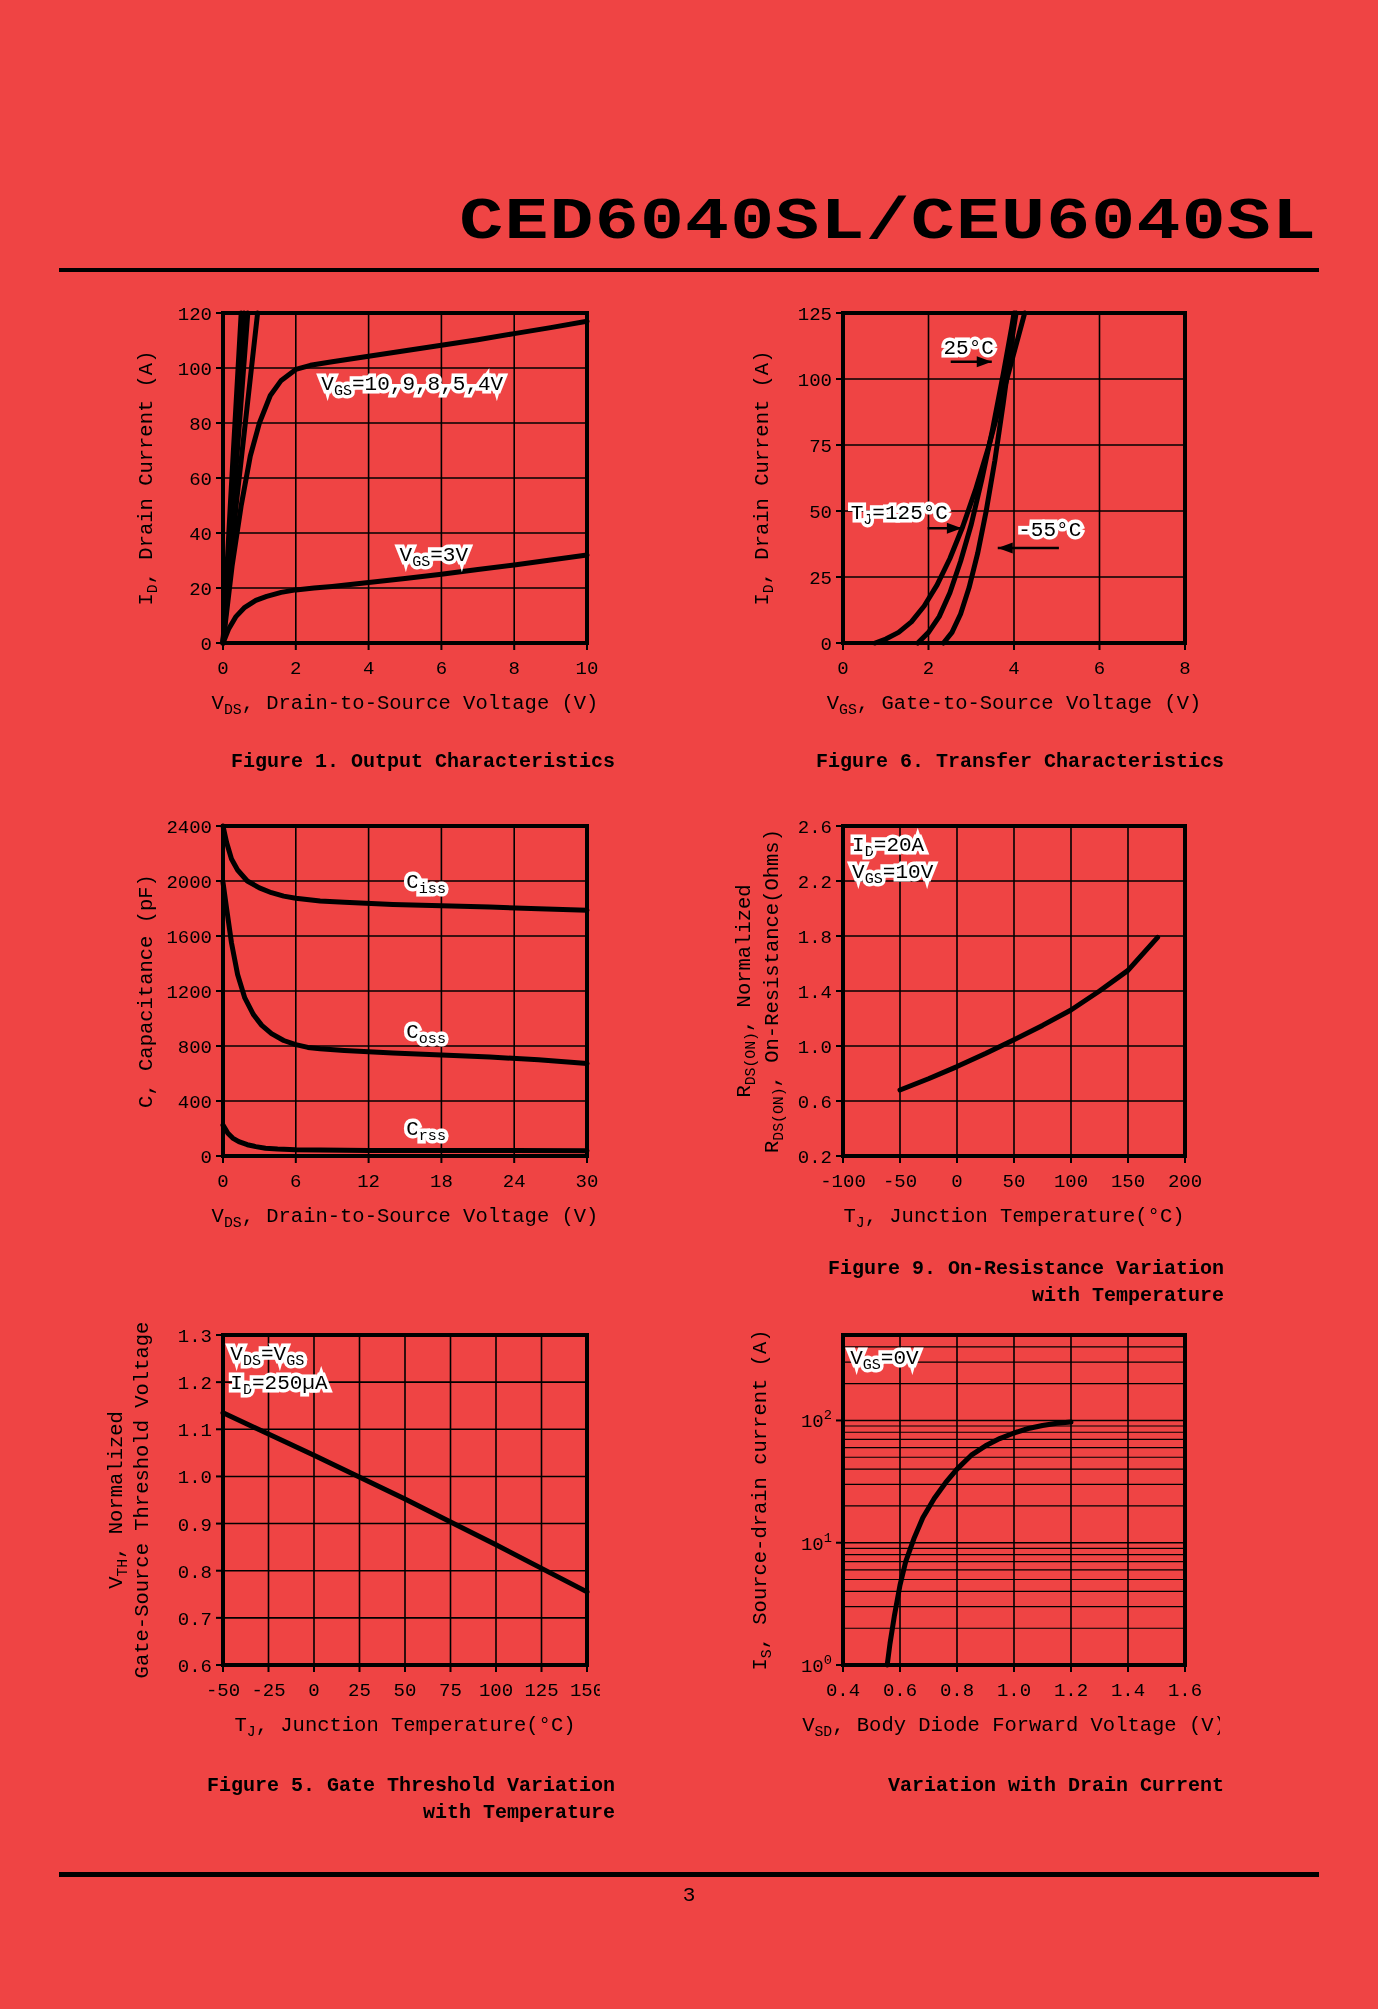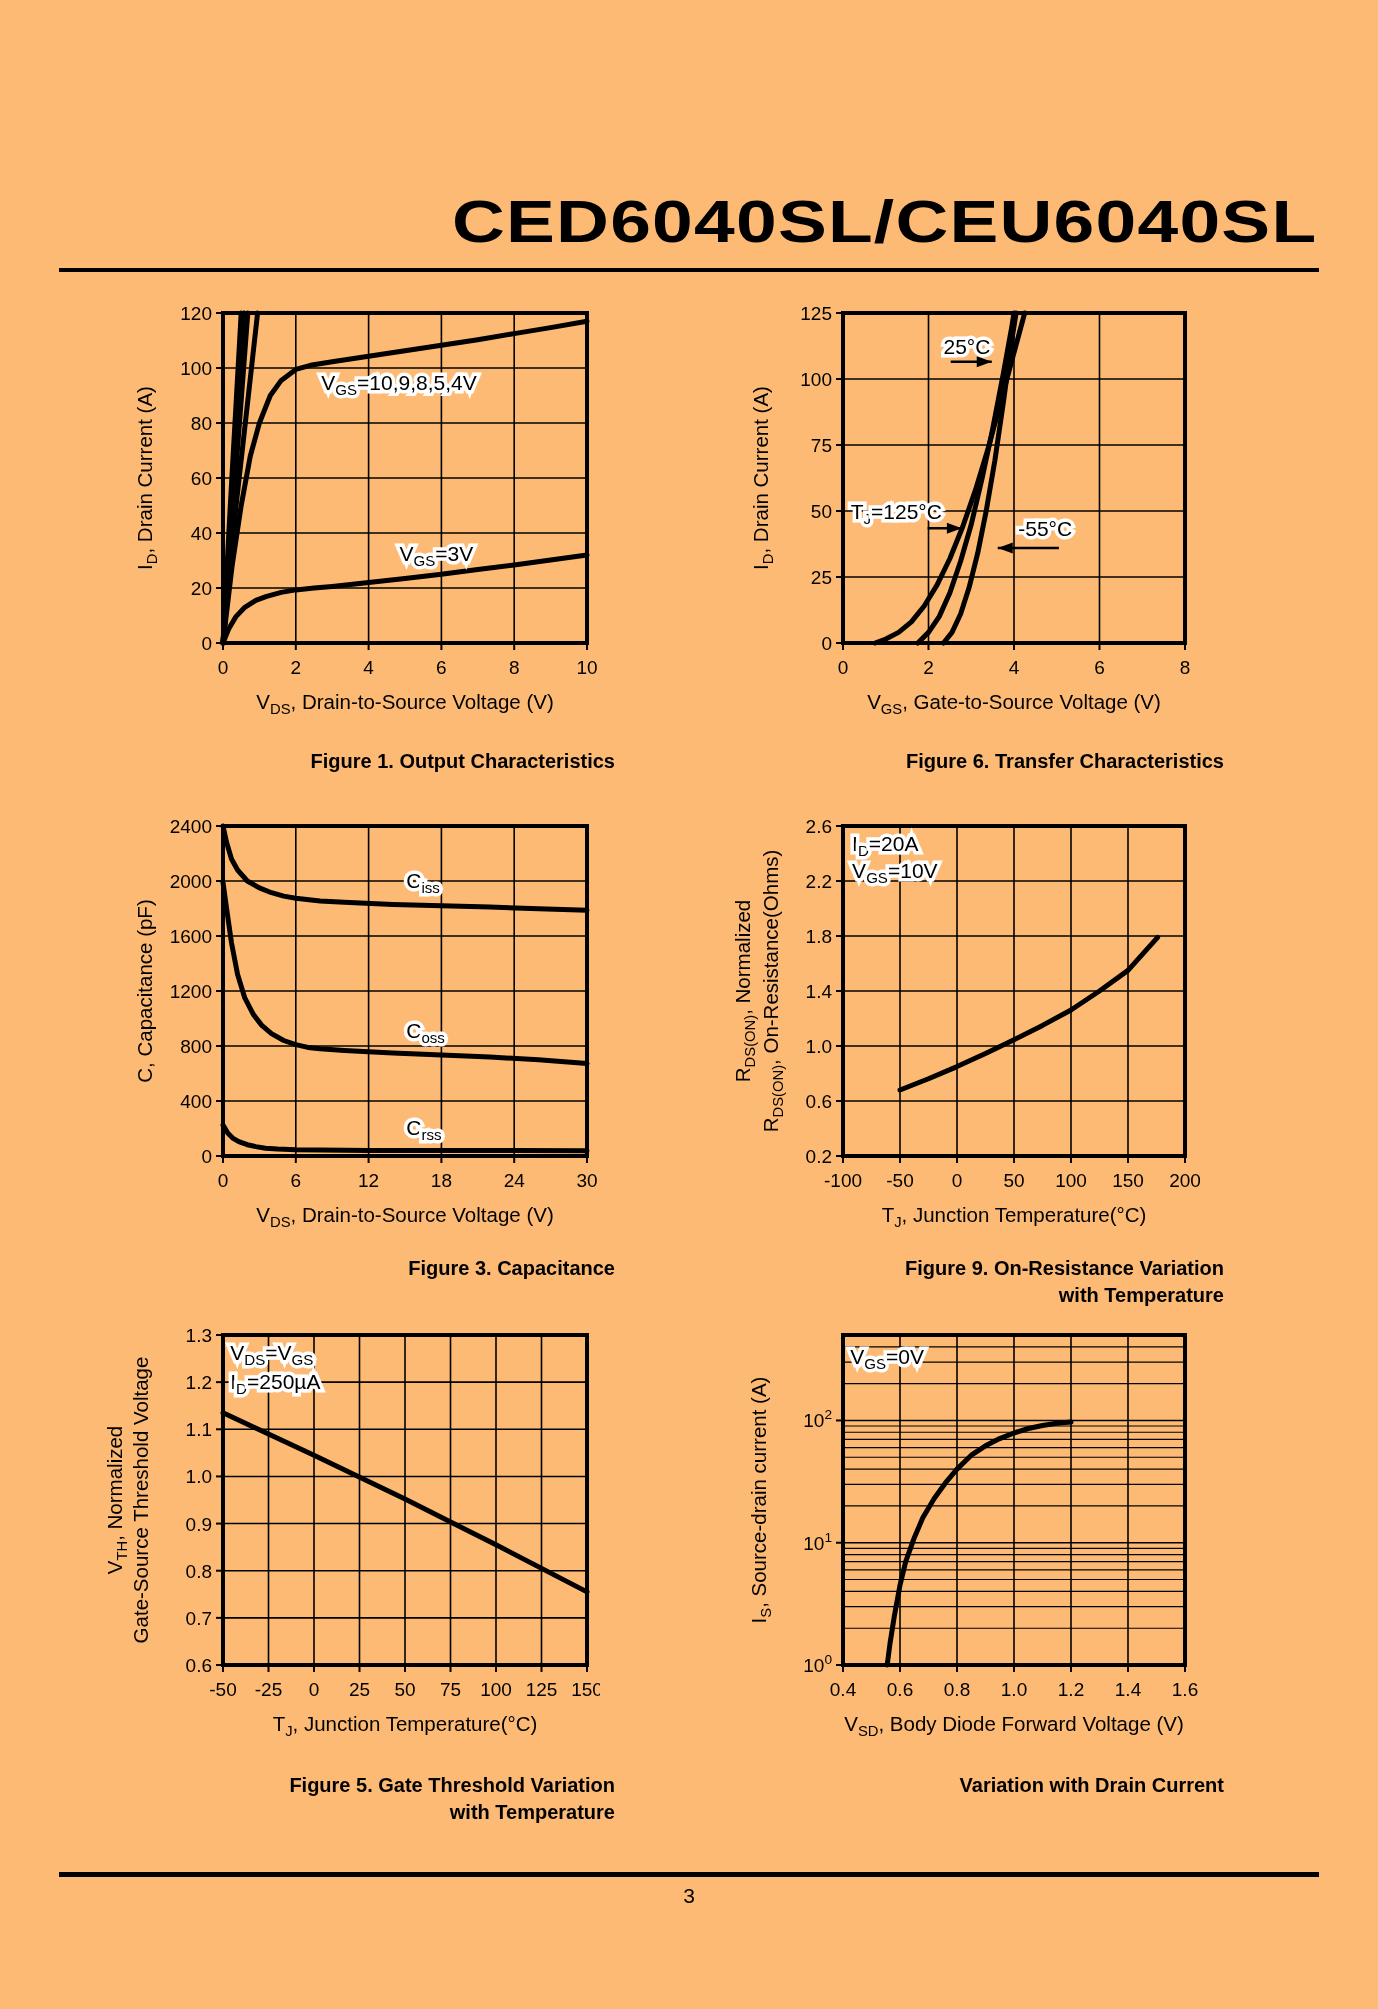--- a/index.html
+++ b/index.html
@@ -1,17 +1,17 @@
 <!DOCTYPE html>
 <html><head>
 <meta charset="utf-8">
 <style>
   html,body{margin:0;padding:0;background:#fff;}
-  .page{position:relative;width:1378px;height:2009px;background:#fdba74;overflow:hidden;
-        font-family:Liberation Sans, sans-serif;color:#000;}
+  .page{position:relative;width:1378px;height:2009px;background:#ef4444;overflow:hidden;
+        font-family:Liberation Mono, monospace;color:#000;}
   .title{position:absolute;right:61px;top:192px;font-size:60px;font-weight:700;
          letter-spacing:1px;white-space:nowrap;transform:scaleX(1.22);transform-origin:100% 50%;line-height:1;}
   .rule{position:absolute;left:59px;width:1260px;background:#000;}
   .rule.header{top:268px;height:4px;}
   .rule.footer{top:1872px;height:5px;}
   .chart{position:absolute;}
   .caption{position:absolute;width:420px;text-align:right;font-size:20px;font-weight:700;line-height:27px;}
   .pagenum{position:absolute;top:1884px;left:0;width:1378px;text-align:center;font-size:21px;}
   svg text{fill:#000;}
 </style>
@@ -366,23 +366,20 @@
         <text x="170.125" y="63.92539079678903" font-size="21" text-anchor="start" stroke="#fff" stroke-width="7" paint-order="stroke"><tspan dy="0">V</tspan><tspan dy="5" font-size="15.1">GS</tspan><tspan dy="-5">=0V</tspan></text>
       </g>
     </svg>
 
   <div class="caption" style="left:195px;top:748px">
     <div>Figure 1. Output Characteristics</div>
   </div>
   <div class="caption" style="left:804px;top:748px">
     <div>Figure 6. Transfer Characteristics</div>
   </div>
-  <div class="caption" style="left:195px;top:1255px">
-    <div>Figure 3. Capacitance</div>
-  </div>
   <div class="caption" style="left:804px;top:1255px">
     <div>Figure 9. On-Resistance Variation</div>
     <div>with Temperature</div>
   </div>
   <div class="caption" style="left:195px;top:1772px">
     <div>Figure 5. Gate Threshold Variation</div>
     <div>with Temperature</div>
   </div>
   <div class="caption" style="left:804px;top:1772px">
     <div>Variation with Drain Current</div>

